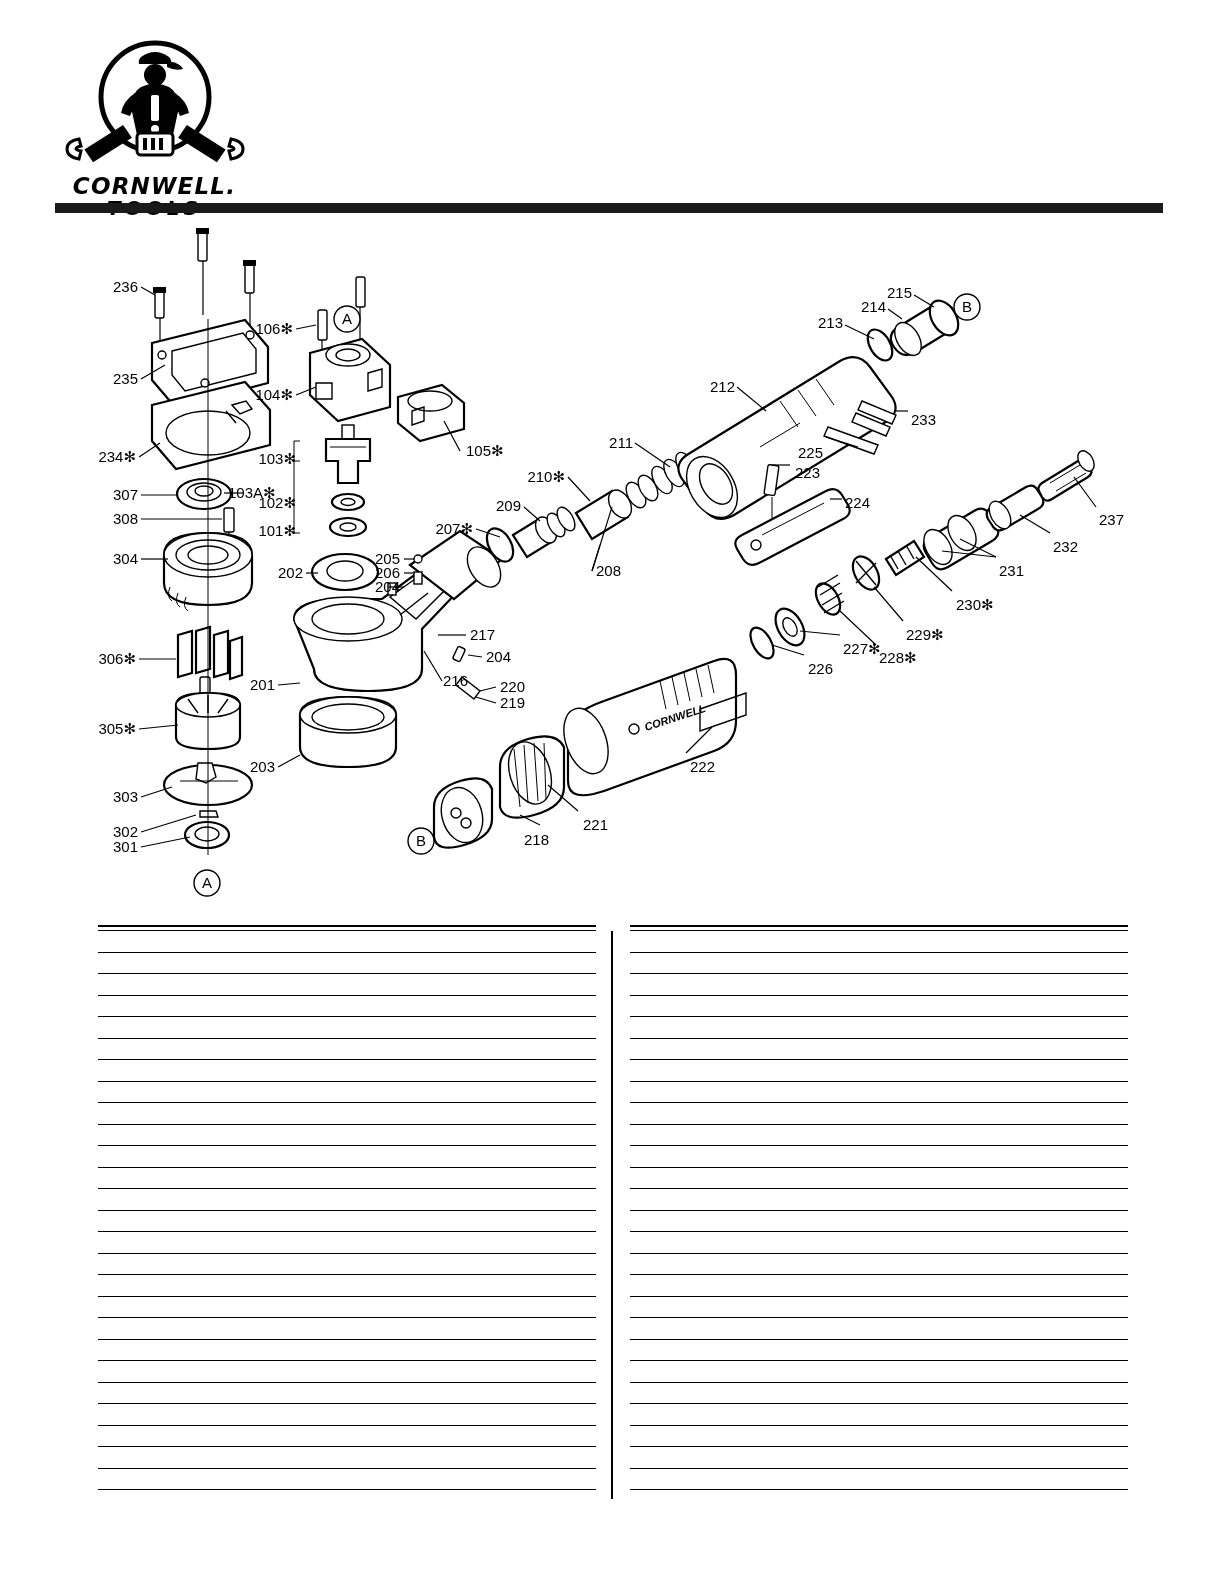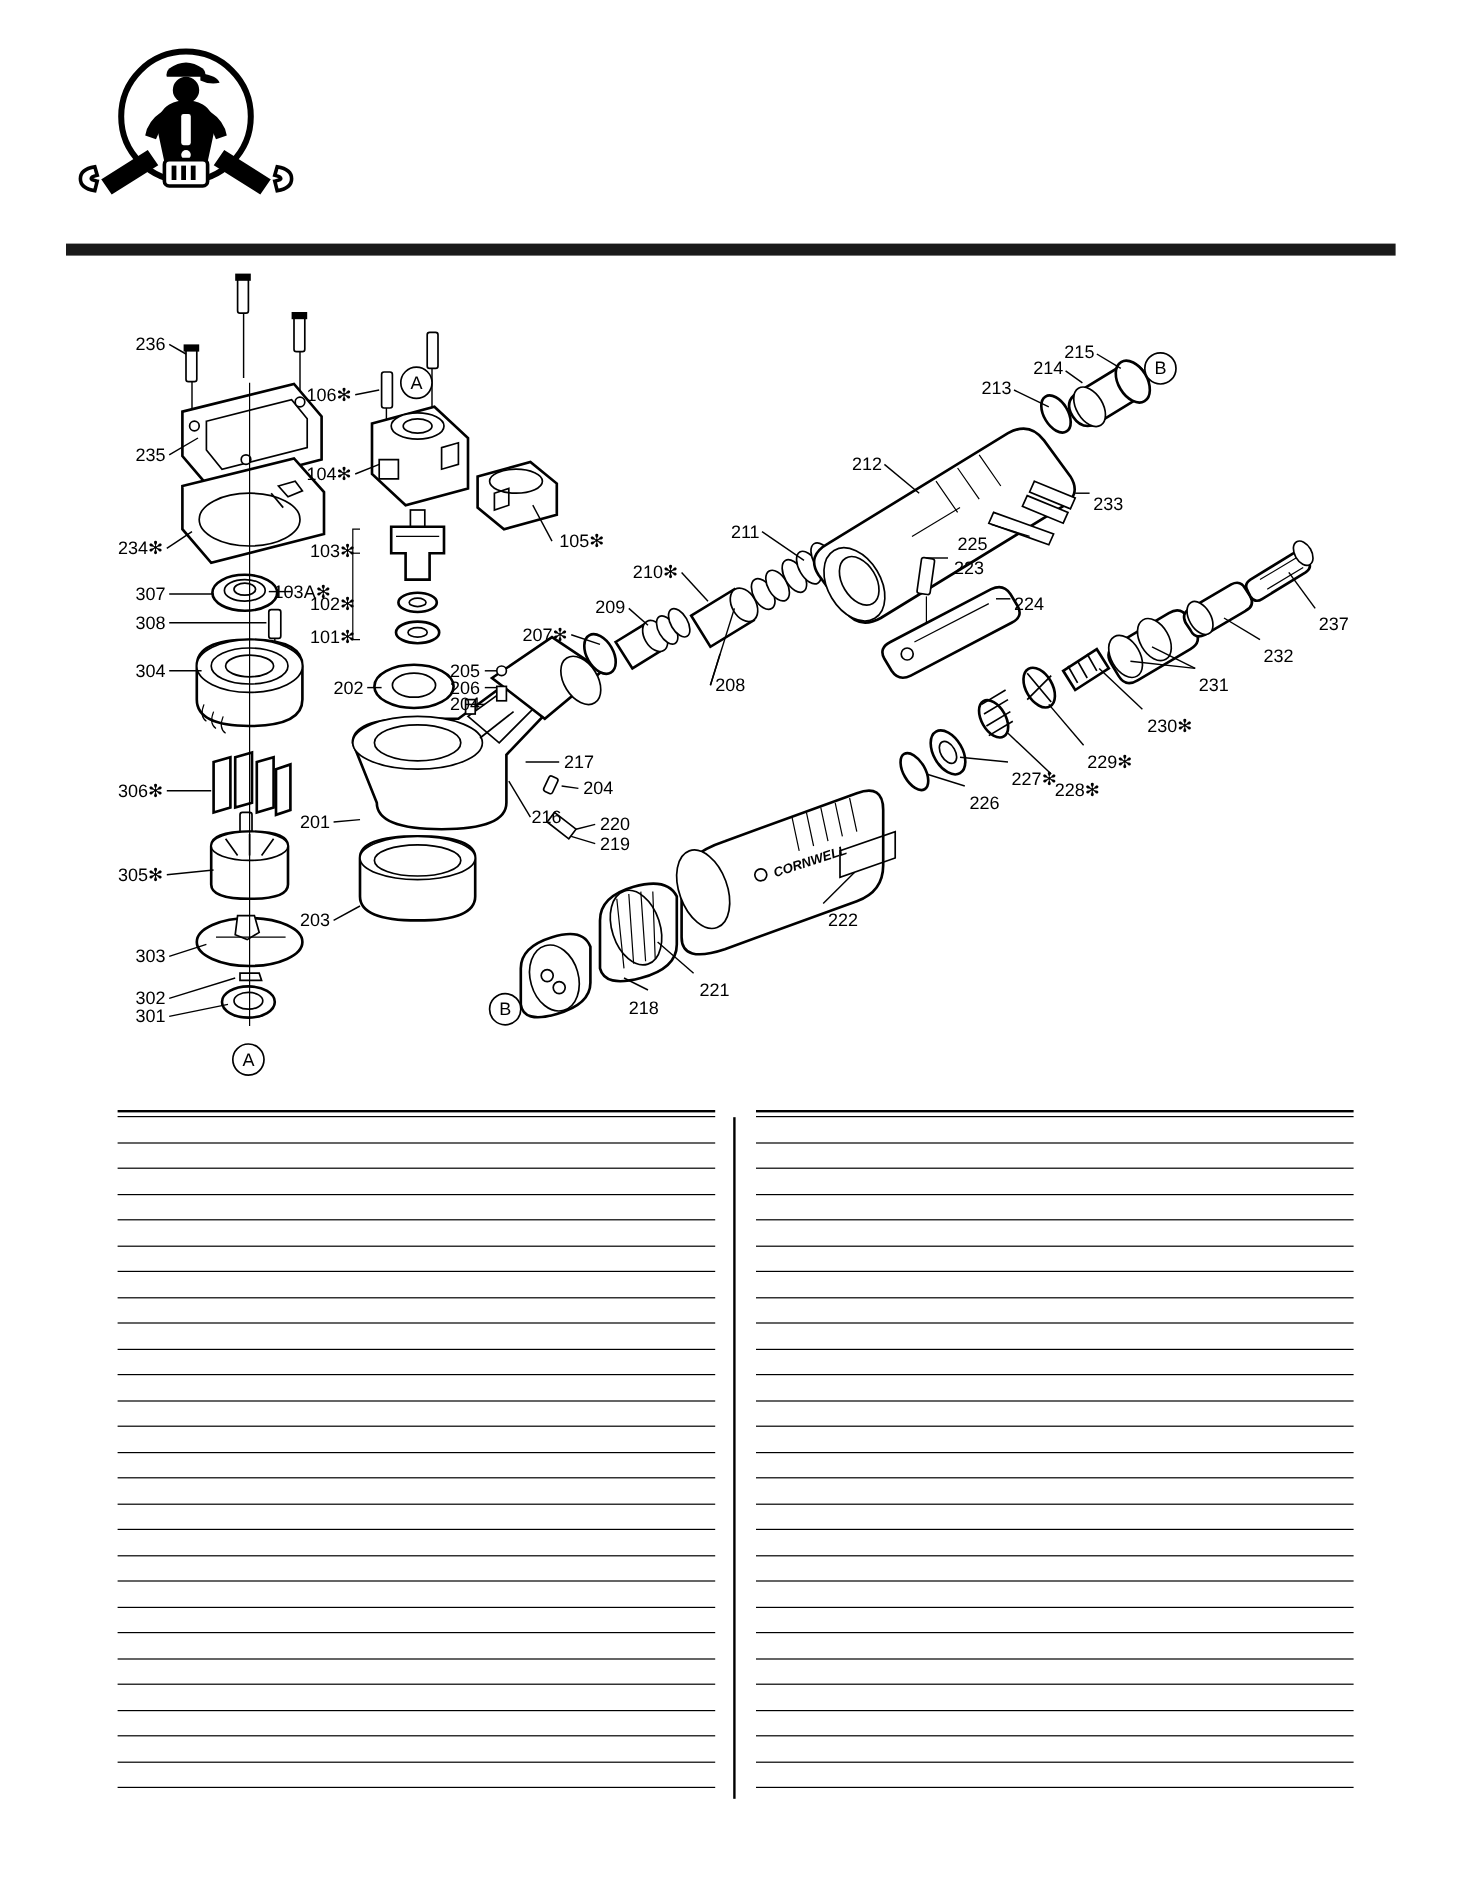--- a/index.html
+++ b/index.html
@@ -149,20 +149,24 @@
 
       <g fill="#ffffff" stroke="#000" stroke-width="3">
         <rect x="82" y="98" width="36" height="22" rx="4"></rect>
       </g>
       <g fill="#000">
         <rect x="88" y="103" width="4" height="12"></rect>
         <rect x="96" y="103" width="4" height="12"></rect>
         <rect x="104" y="103" width="4" height="12"></rect>
       </g>
     </svg>
+    <div class="logo-word">
+      <span>CORNWELL.</span>
+      <span class="l2">TOOLS</span>
+    </div>
   </div>
   <div class="header-rule"></div>
 </div>
 
 <div class="diagram">
 <svg width="1225" height="690" viewBox="0 0 1225 690">
   <defs>
     <style>
       .ln   { fill:none; stroke:#000; stroke-width:1.4; }
       .ln2  { fill:none; stroke:#000; stroke-width:2.2; }

